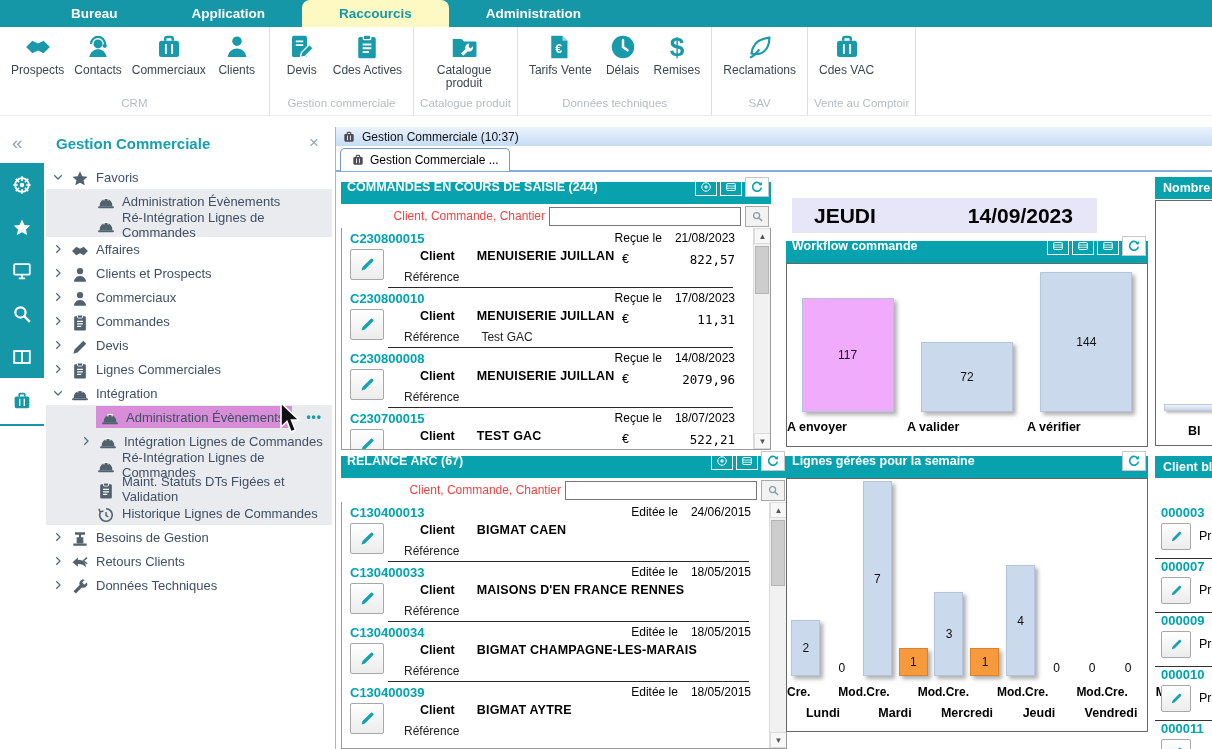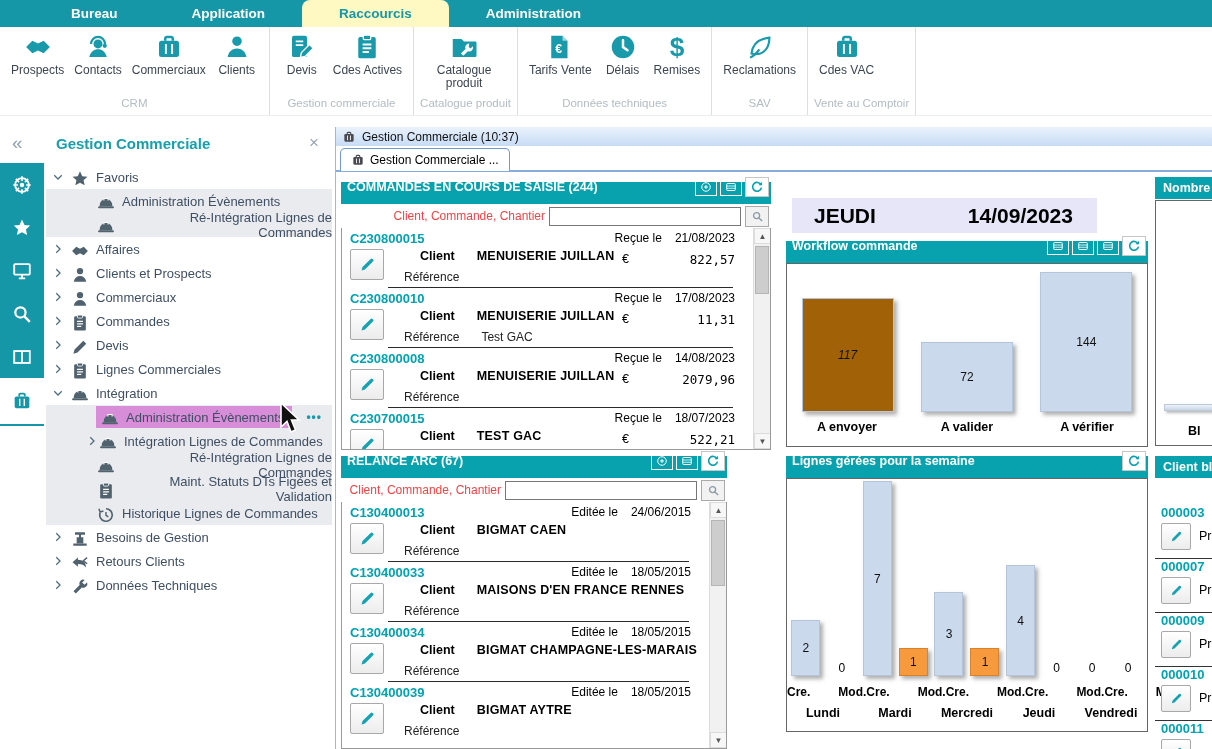--- a/index.html
+++ b/index.html
@@ -32,21 +32,21 @@
   .activity { position:absolute; left:0; top:163px; width:44px; height:263px; background:#1697a7;
     display:flex; flex-direction:column; }
   .act-item { width:44px; height:43px; display:grid; place-items:center; cursor:pointer; }
   .act-item .ic { width:22px; height:22px; color:#fff; }
   .act-item.active { background:#fff; height:46px; }
   .act-item.active .ic { color:#1697a7; }
 
   .tree { position:absolute; left:46px; top:165px; width:286px; }
   .titem { height:24px; display:flex; align-items:center; font-size:13px; color:#3f4f63;
     position:relative; cursor:pointer; }
-  .titem.bg { background:#e9ebee;text-align:right; }
+  .titem.bg { background:#e9ebee; }
   .chev { width:18px; height:12px; color:#4e6e7e; flex:0 0 18px; margin-left:6px; }
   .chev svg { width:12px; height:12px; } .ind1 { flex:0 0 28px; } .ind1b { flex:0 0 50px; }
   .ticon { width:17px; height:17px; color:#51626f; flex:0 0 20px; margin-right:6px; }
   .pill { display:flex; align-items:center; background:#d88dd8; height:22px; padding:0 8px 0 2px; min-width:196px; }
   .pill .ticon { margin-left:2px; }
   .ellip { position:absolute; right:10px; color:#189aab; font-weight:bold; letter-spacing:1px; font-size:12px; }
 
   
   .main { position:absolute; left:335px; top:127px; width:877px; height:622px; border-left:1px solid #9db8dc; }
   .titlebar { height:19px; background:linear-gradient(#eaf2fc,#c7dcf5); display:flex; align-items:center;
@@ -70,21 +70,21 @@
   .psearch { height:24px; display:flex; align-items:center; justify-content:flex-end; gap:4px; padding:2px 2px 2px 0; }
   .pslabel { font-size:12px; color:#ef4444; }
   .psinput { width:192px; height:19px; border:1px solid #777; font-size:12px; padding:0 3px; }
   .psbtn { width:24px; height:21px; background:#f2f2f2; border:1px solid #aaa; display:grid; place-items:center; cursor:pointer; }
   .psbtn .ic { width:13px; height:13px; color:#8a9aa6; }
   .plist { position:relative; border:1px solid #9a9a9a; border-top:none; background:#fff; overflow:hidden; }
 
   .panel { position:absolute; }
   .p-cmd { left:5px; top:10px; width:430px; }
   .p-cmd .plist { height:222px; }
-  .p-rel { left:5px; top:284px; width:386px; }
+  .p-rel { left:5px; top:284px; width:446px; }
   .p-rel .plist { height:247px; }
 
   
   .lrow { position:relative; height:60px; }
   .lrow::after { content:""; position:absolute; left:46px; right:20px; bottom:0; border-bottom:1px solid #2a2a2a; }
   .lrow:last-child::after { border-bottom:none; }
   .rid { position:absolute; left:8px; top:3px; color:#00a3b2; font-weight:bold; font-size:13px; cursor:pointer; }
   .editbtn { position:absolute; left:8px; top:21px; width:34px; height:31px; background:linear-gradient(#fff,#ececec);
     border:1px solid #a8a8a8; border-radius:2px; display:grid; place-items:center; cursor:pointer; }
   .editbtn .ic { width:19px; height:19px; color:#17a2b2; }
@@ -117,21 +117,21 @@
   .p-wf .chartbox { height:184px; }
   .p-wk { left:450px; top:284px; width:362px; }
   .p-wk .chartbox { height:254px; }
   .bar3d { position:relative; background:#cbd9ec; border:1px solid #b3c4db;
     box-shadow:3px 3px 4px rgba(110,110,110,.55); display:flex; align-items:center; justify-content:center;
     font-size:12px; color:#111; }
   .wf-plot { position:absolute; left:1px; right:1px; top:2px; height:146px; display:flex; }
   .wf-col { flex:1; display:flex; align-items:flex-end; justify-content:center; }
   .wf-bar { width:92px; }
   .wf-cats { position:absolute; left:0; right:0; top:156px; display:flex; }
-  .wf-cats span { flex:1; text-align:center; font-weight:bold; font-size:12.5px; }
+  .wf-cats span { flex:1; font-weight:bold; font-size:12.5px; }
   .wk-plot { position:absolute; left:1px; right:1px; top:2px; height:195px; display:flex; }
   .wk-col { flex:1; position:relative; display:flex; align-items:flex-end; justify-content:center; gap:7px; }
   .wk-slot { width:29px; height:100%; display:flex; align-items:flex-end; justify-content:center; position:relative; }
   .wk-zero { position:absolute; bottom:1px; width:100%; text-align:center; font-size:12px; }
   .wk-sub { position:absolute; left:0; right:0; top:206px; display:flex; }
   .wk-sub .g { flex:1; display:flex; justify-content:flex-start; gap:28px; font-weight:bold; font-size:12px; }
   .wk-days { position:absolute; left:0; right:0; top:227px; display:flex; }
   .wk-days span { flex:1; text-align:center; font-weight:bold; font-size:12.5px; }
 
   
@@ -858,21 +858,21 @@
               <svg viewBox="0 0 24 24">
                 <path d="M19 8.5A7.6 7.6 0 1019.6 13" fill="none" stroke="currentColor" stroke-width="2.7"></path>
                 <path d="M20.5 3v6h-6z" fill="currentColor"></path>
               </svg>
             </span>
           </button>
       </div>
       <div class="chartbox">
         <div class="wf-plot" id="wf-plot">
             <div class="wf-col">
-              <div class="bar3d wf-bar" style="height: 114px; background: #a16207; font-style: italic;">
+              <div class="bar3d wf-bar" style="height: 114px; background: #f0abfc;">
                 <span>117</span>
               </div>
             </div>
             <div class="wf-col">
               <div class="bar3d wf-bar" style="height: 70px; background: rgb(203, 217, 236);">
                 <span>72</span>
               </div>
             </div>
             <div class="wf-col">
               <div class="bar3d wf-bar" style="height: 140px; background: rgb(203, 217, 236);">

